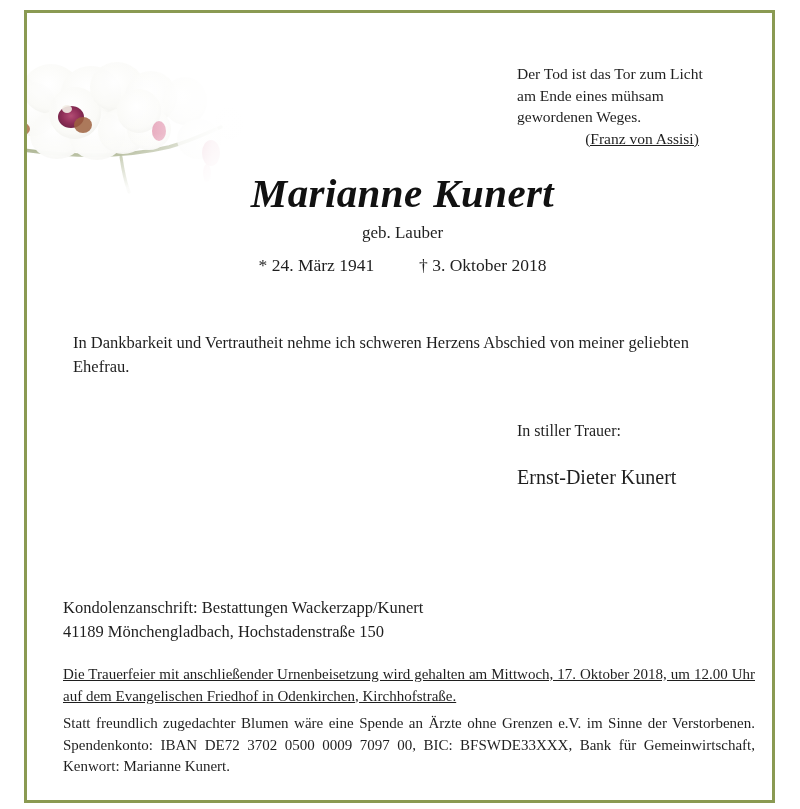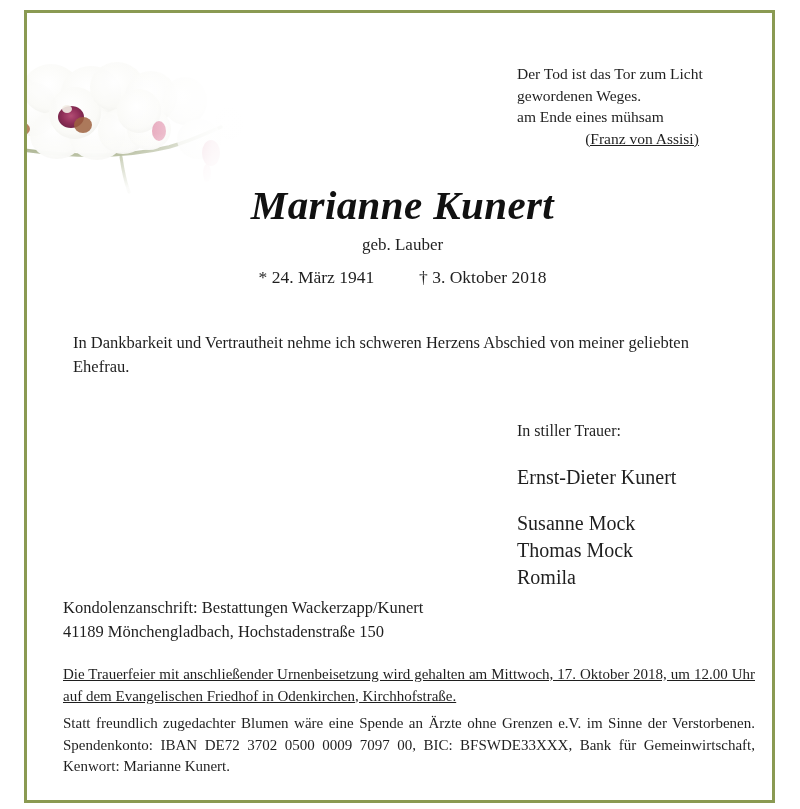--- a/index.html
+++ b/index.html
@@ -61,21 +61,21 @@
     display: block;
     text-align: center;
     padding-right: 0px;
     text-decoration: underline;
   }
 
   
   #nameblock {
     position: absolute;
     left: 0;
-    top: 168px;
+    top: 156px;
     width: 751px;
     text-align: center;
   }
   #deceased-name {
     font-size: 41px;
     font-weight: bold;
     font-style: italic;
     letter-spacing: 0.4px;
     line-height: 48px;
     color: #111111;
@@ -225,47 +225,42 @@
 
       <g opacity="0.6">
         <ellipse cx="230" cy="92" rx="14" ry="16" fill="url(#pet)"></ellipse>
       </g>
     </svg>
     <div class="fade"></div>
   </div>
 
   <div id="quote">
     <div>Der Tod ist das Tor zum Licht</div>
+    <div>am Ende eines mühsam</div>
     <div>gewordenen Weges.</div>
-    <div>am Ende eines mühsam</div>
     <span class="attrib">(Franz von Assisi)</span>
   </div>
 
   <div id="nameblock">
     <div id="deceased-name">Marianne Kunert</div>
     <div id="maiden-name">geb. Lauber</div>
     <div id="dates">
       <span>* 24. März 1941</span>
       <span class="sep"></span>
       <span>† 3. Oktober 2018</span>
     </div>
   </div>
 
   <div id="message">
     <p>In Dankbarkeit und Vertrautheit nehme ich schweren Herzens Abschied von meiner geliebten Ehefrau.</p>
   </div>
 
   <div id="mourners">
     <div id="mourners-title">In stiller Trauer:</div>
     <div class="primary">Ernst-Dieter Kunert</div>
-    <div class="others">
-      <div>Susanne Mock</div>
-      <div>Thomas Mock</div>
-      <div>Romila</div>
-    </div>
   </div>
 
   <div id="condolence">
     <div>Kondolenzanschrift: Bestattungen Wackerzapp/Kunert</div>
     <div>41189 Mönchengladbach, Hochstadenstraße 150</div>
   </div>
 
   <div id="footer">
     <p class="service">Die Trauerfeier mit anschließender Urnenbeisetzung wird gehalten am Mittwoch, 17. Oktober 2018, um 12.00 Uhr auf dem Evangelischen Friedhof in Odenkirchen, Kirchhofstraße.</p>
     <p>Statt freundlich zugedachter Blumen wäre eine Spende an Ärzte ohne Grenzen e.V. im Sinne der Verstorbenen. Spendenkonto: IBAN DE72 3702 0500 0009 7097 00, BIC: BFSWDE33XXX, Bank für Gemeinwirtschaft, Kenwort: Marianne Kunert.</p>

